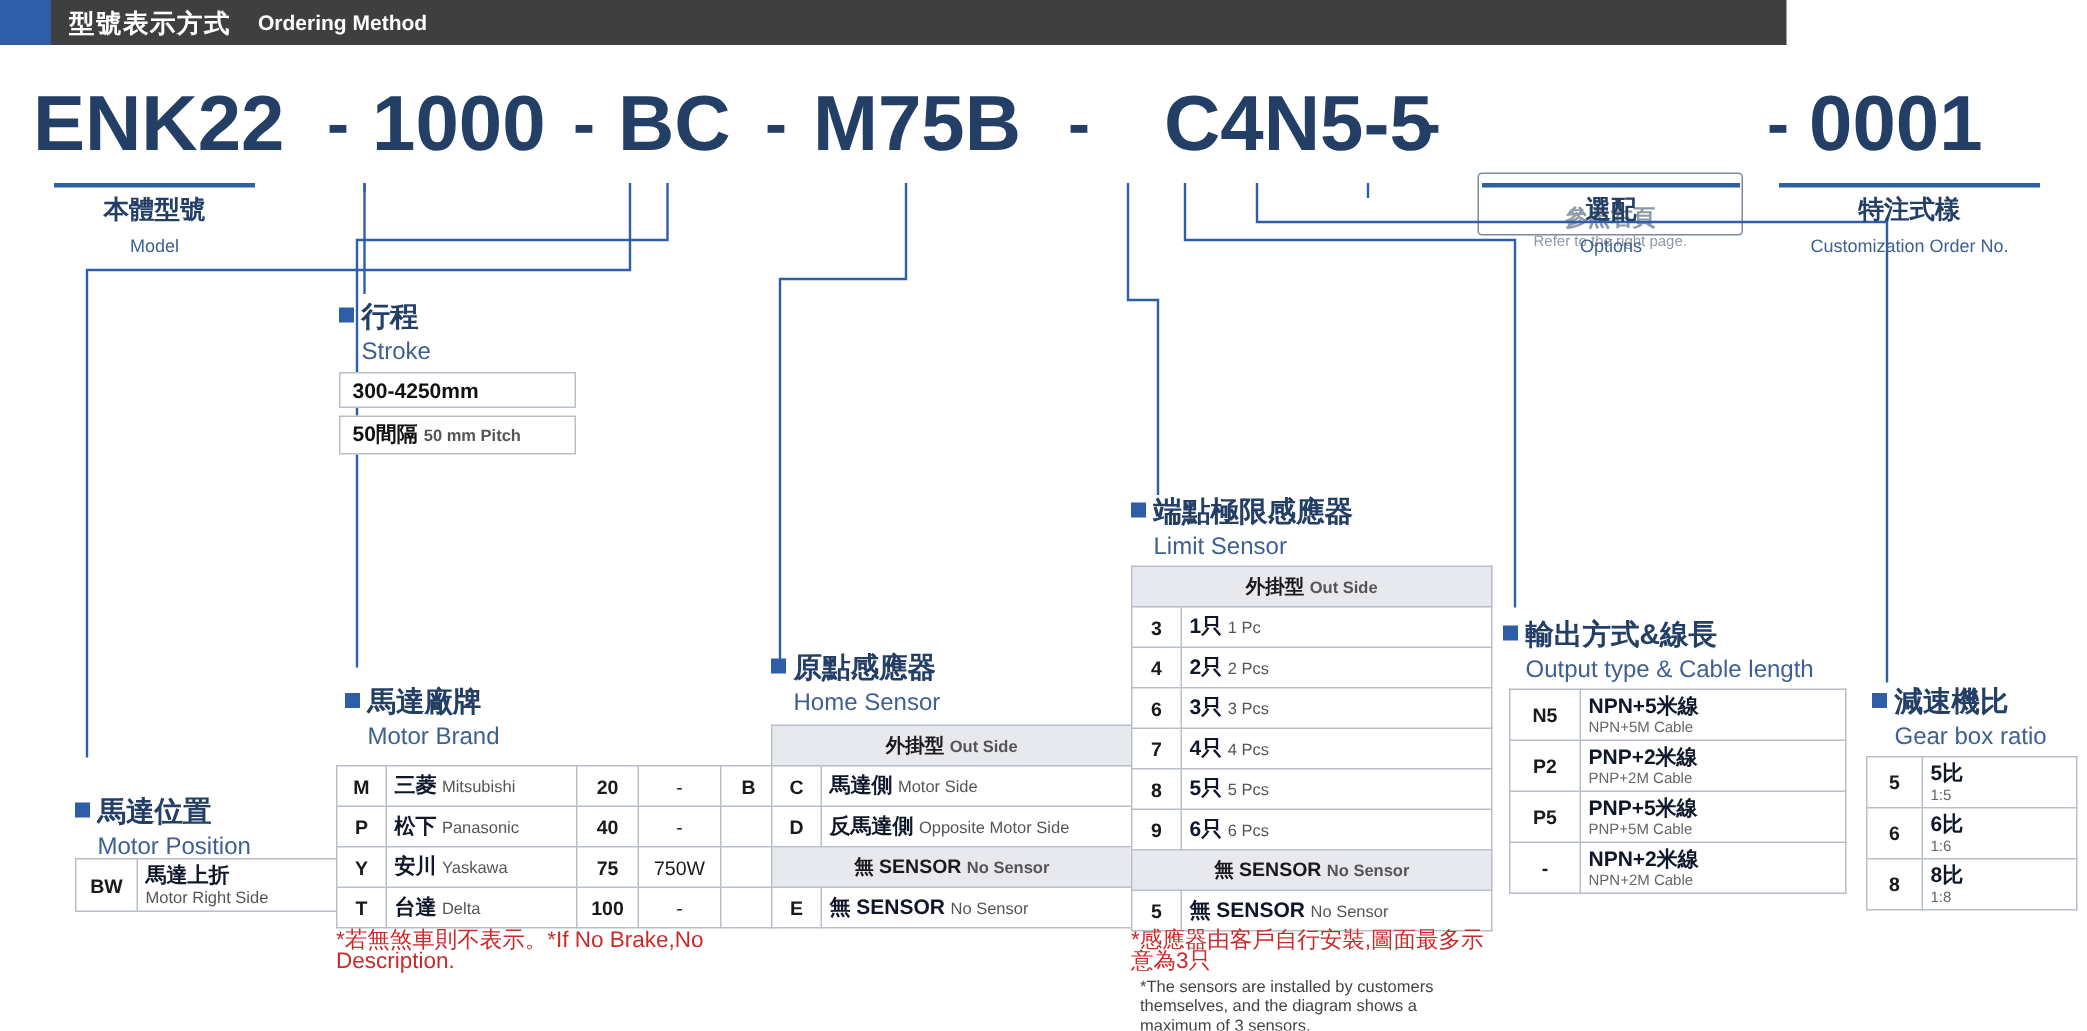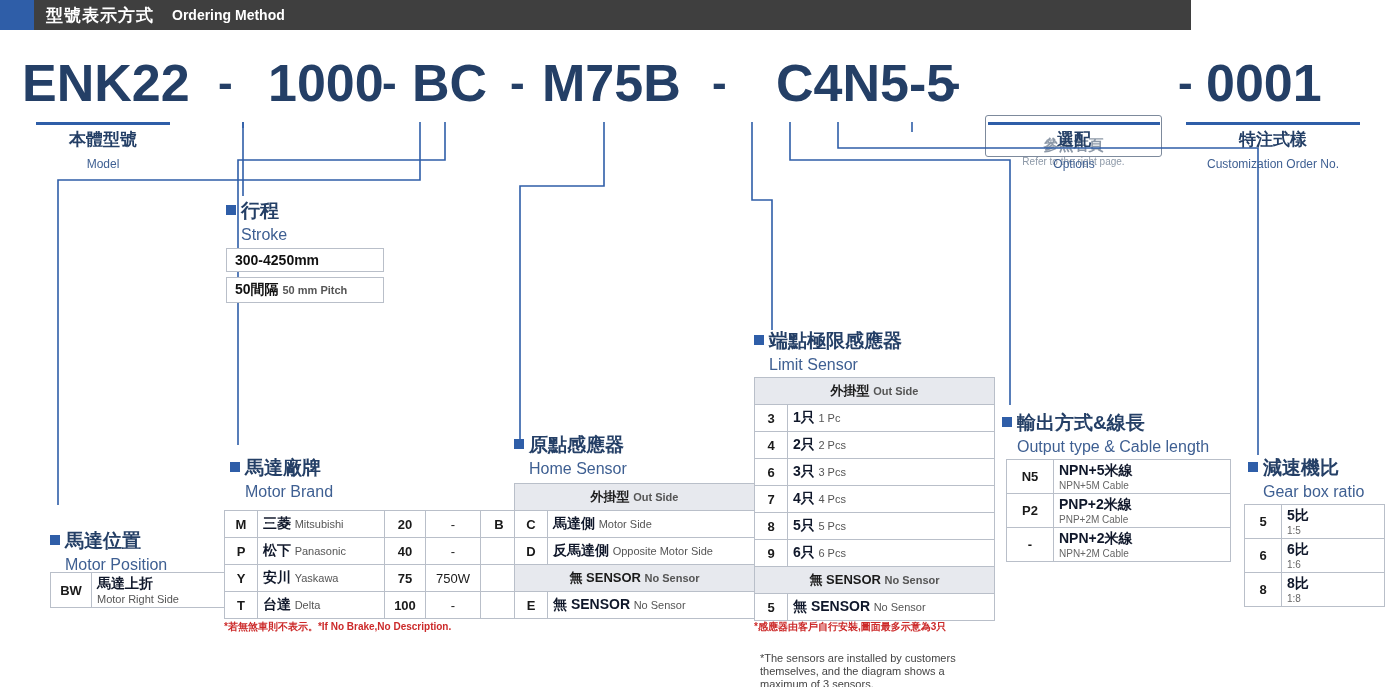--- a/index.html
+++ b/index.html
@@ -69,41 +69,41 @@
     border:1px solid #b9bfc9;
     font-size:13px;color:#1a1a1a;
     padding:2px 5px;height:22px;white-space:nowrap;
   }
   td.hdr{background:#e7e9ee;text-align:center;font-weight:bold;color:#243f66;}
   td.key{text-align:center;font-weight:bold;font-size:15px;color:#1a1a1a;}
   .cnb{font-weight:bold;font-size:14px;color:#0f172a;}
   .ens{font-size:11px;color:#555;}
   .ens2{font-size:10px;color:#666;}
   .note{
-    position:absolute;font-size:10px;color:#cc2a2a;line-height:14px;font-weight:bold;
+    position:absolute;font-size:15px;color:#cc2a2a;line-height:14px;
   }
   .note-blk{position:absolute;font-size:11px;color:#444;line-height:13px;}
   .stroke-box{
     position:absolute;border:1px solid #b9bfc9;background:#fff;
     font-size:14px;font-weight:bold;color:#111;padding:3px 8px;
   }
 </style>
 </head>
 <body>
 
 <div class="header">
   <div class="blue-block"></div>
   <div class="title-cn">型號表示方式</div>
   <div class="title-en">Ordering Method</div>
 </div>
 
 <div class="codeline">
   <div class="code-seg" style="left:22px;top:0;">ENK22</div>
   <div class="dash" style="left:218px;top:0;">-</div>
-  <div class="code-seg" style="left:248px;top:0;margin-left:20px;">1000</div>
+  <div class="code-seg" style="left:248px;top:0;">1000</div>
   <div class="dash" style="left:382px;top:0;">-</div>
   <div class="code-seg" style="left:412px;top:0;">BC</div>
   <div class="dash" style="left:510px;top:0;">-</div>
   <div class="code-seg" style="left:542px;top:0;">M75B</div>
   <div class="dash" style="left:712px;top:0;">-</div>
   <div class="code-seg" style="left:776px;top:0;">C4N5-5</div>
   <div class="dash" style="left:946px;top:0;">-</div>
 
   <div class="optbox">
     <div class="l1">參照右頁</div>
@@ -361,20 +361,27 @@
     </td>
   </tr>
   <tr>
     <td class="key">P2</td>
     <td>
       <div class="cnb">PNP+2米線</div>
       <div class="ens2">PNP+2M Cable</div>
     </td>
   </tr>
   <tr>
+    <td class="key">P5</td>
+    <td>
+      <div class="cnb">PNP+5米線</div>
+      <div class="ens2">PNP+5M Cable</div>
+    </td>
+  </tr>
+  <tr>
     <td class="key">-</td>
     <td>
       <div class="cnb">NPN+2米線</div>
       <div class="ens2">NPN+2M Cable</div>
     </td>
   </tr>
 </tbody>
   </table>
 
 <div class="lbl" style="left:1248px;top:455px;">

